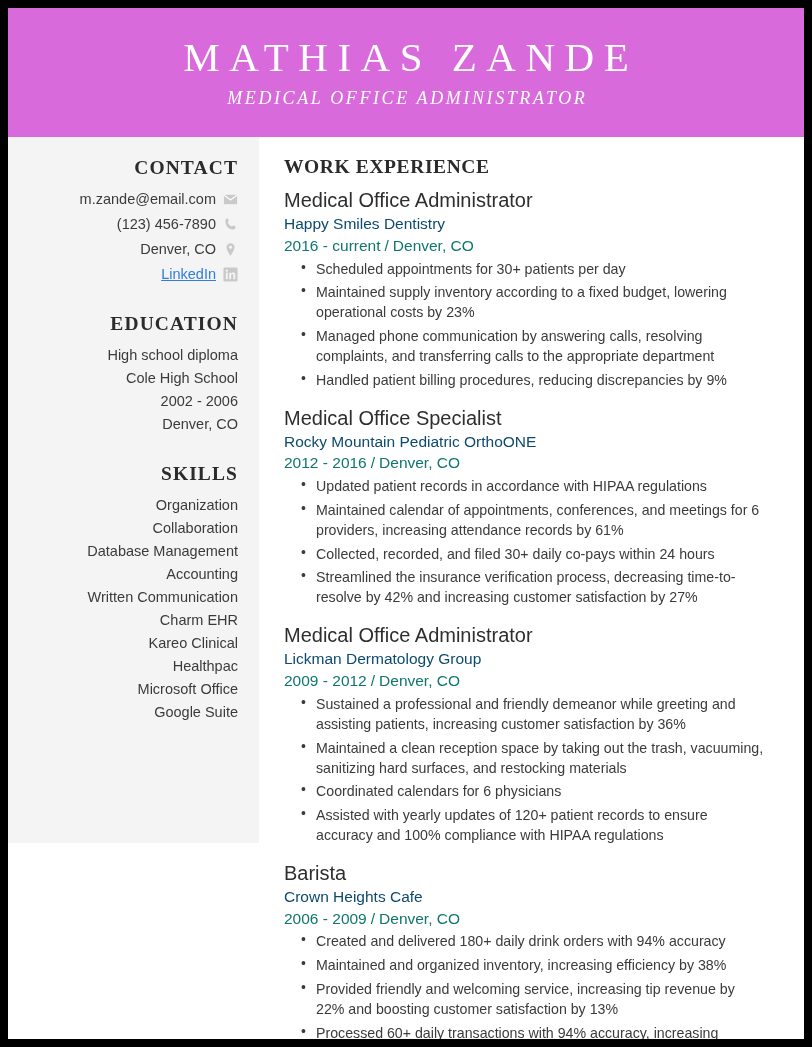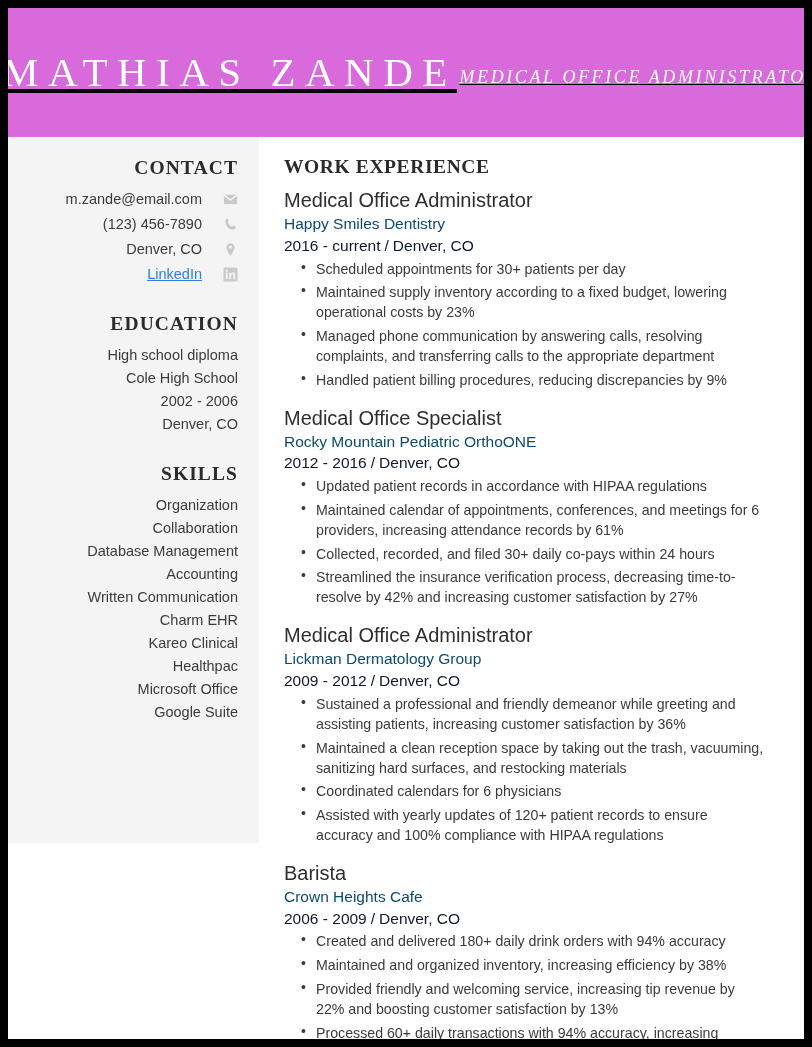--- a/index.html
+++ b/index.html
@@ -24,24 +24,23 @@
     overflow: hidden;
   }
 
   
   .header-banner {
     width: 100%;
     height: 129px;
     background: #d96adc;
     box-sizing: border-box;
     display: flex;
-    flex-direction: row;
+    flex-direction: column;
     align-items: center;
     justify-content: center;
-    text-decoration: underline;
   }
   .candidate-name {
     font-family: "Liberation Serif", serif;
     font-size: 41px;
     font-weight: 400;
     letter-spacing: 9.5px;
     color: #ffffff;
     line-height: 1.05;
     text-indent: 9.5px;
     white-space: nowrap;
@@ -107,21 +106,21 @@
   
   .contact-list {
     list-style: none;
     margin: 0;
     padding: 0;
   }
   .contact-row {
     display: flex;
     align-items: center;
     justify-content: flex-end;
-    gap: 21px;
+    gap: 7px;
     margin-bottom: 4px;
     font-size: 14.5px;
     color: #3b3b3b;
     line-height: 1.45;
   }
   .contact-text {
     white-space: nowrap;
   }
   .contact-link {
     color: #2f7de1;
@@ -163,21 +162,21 @@
     margin: 0 0 1px 0;
   }
   .job-company {
     font-size: 15.5px;
     color: #0c4a6e;
     line-height: 1.35;
     margin: 0;
   }
   .job-meta {
     font-size: 15.5px;
-    color: #0f172a;
+    color: #0f766e;
     line-height: 1.4;
     margin: 0 0 2px 0;
   }
   .job-meta .sep { padding: 0 4px; }
   .bullets {
     margin: 2px 0 0 0;
     padding-left: 32px;
     list-style: none;
   }
   .bullets li {

